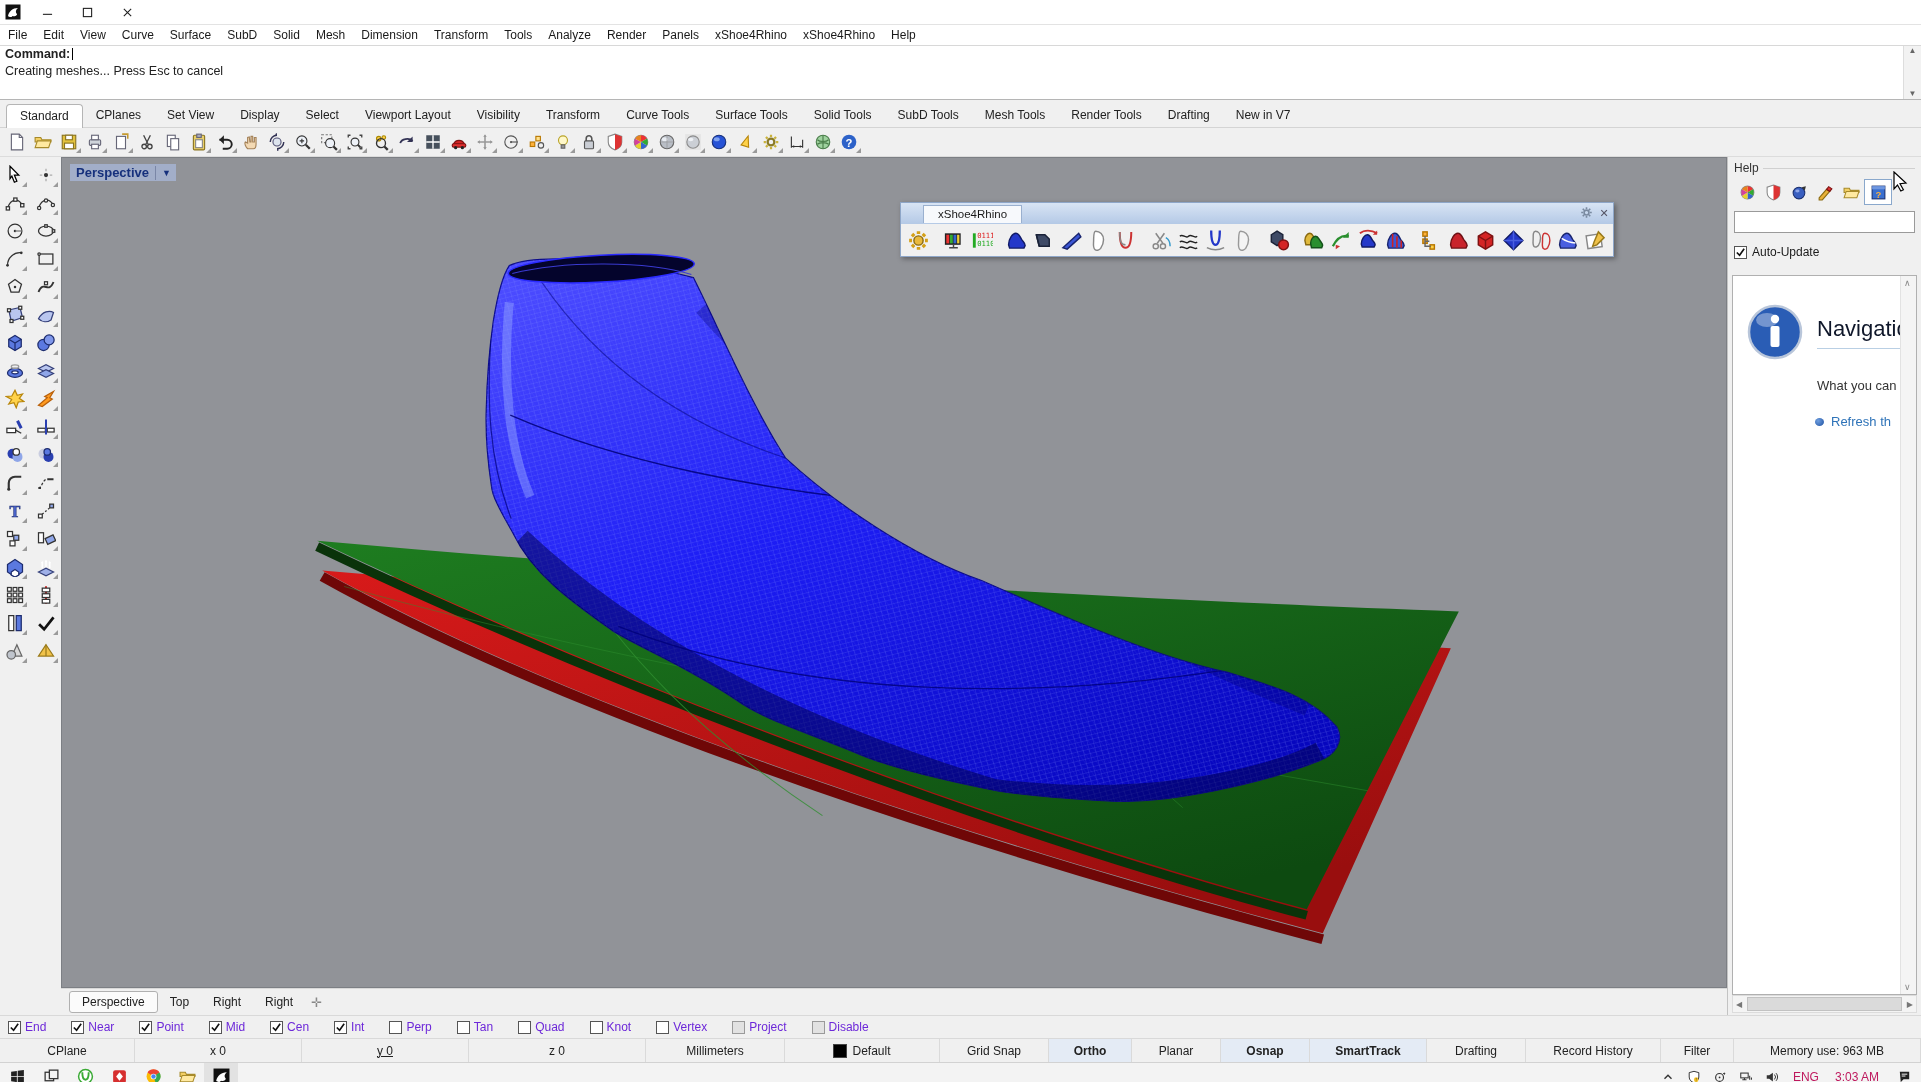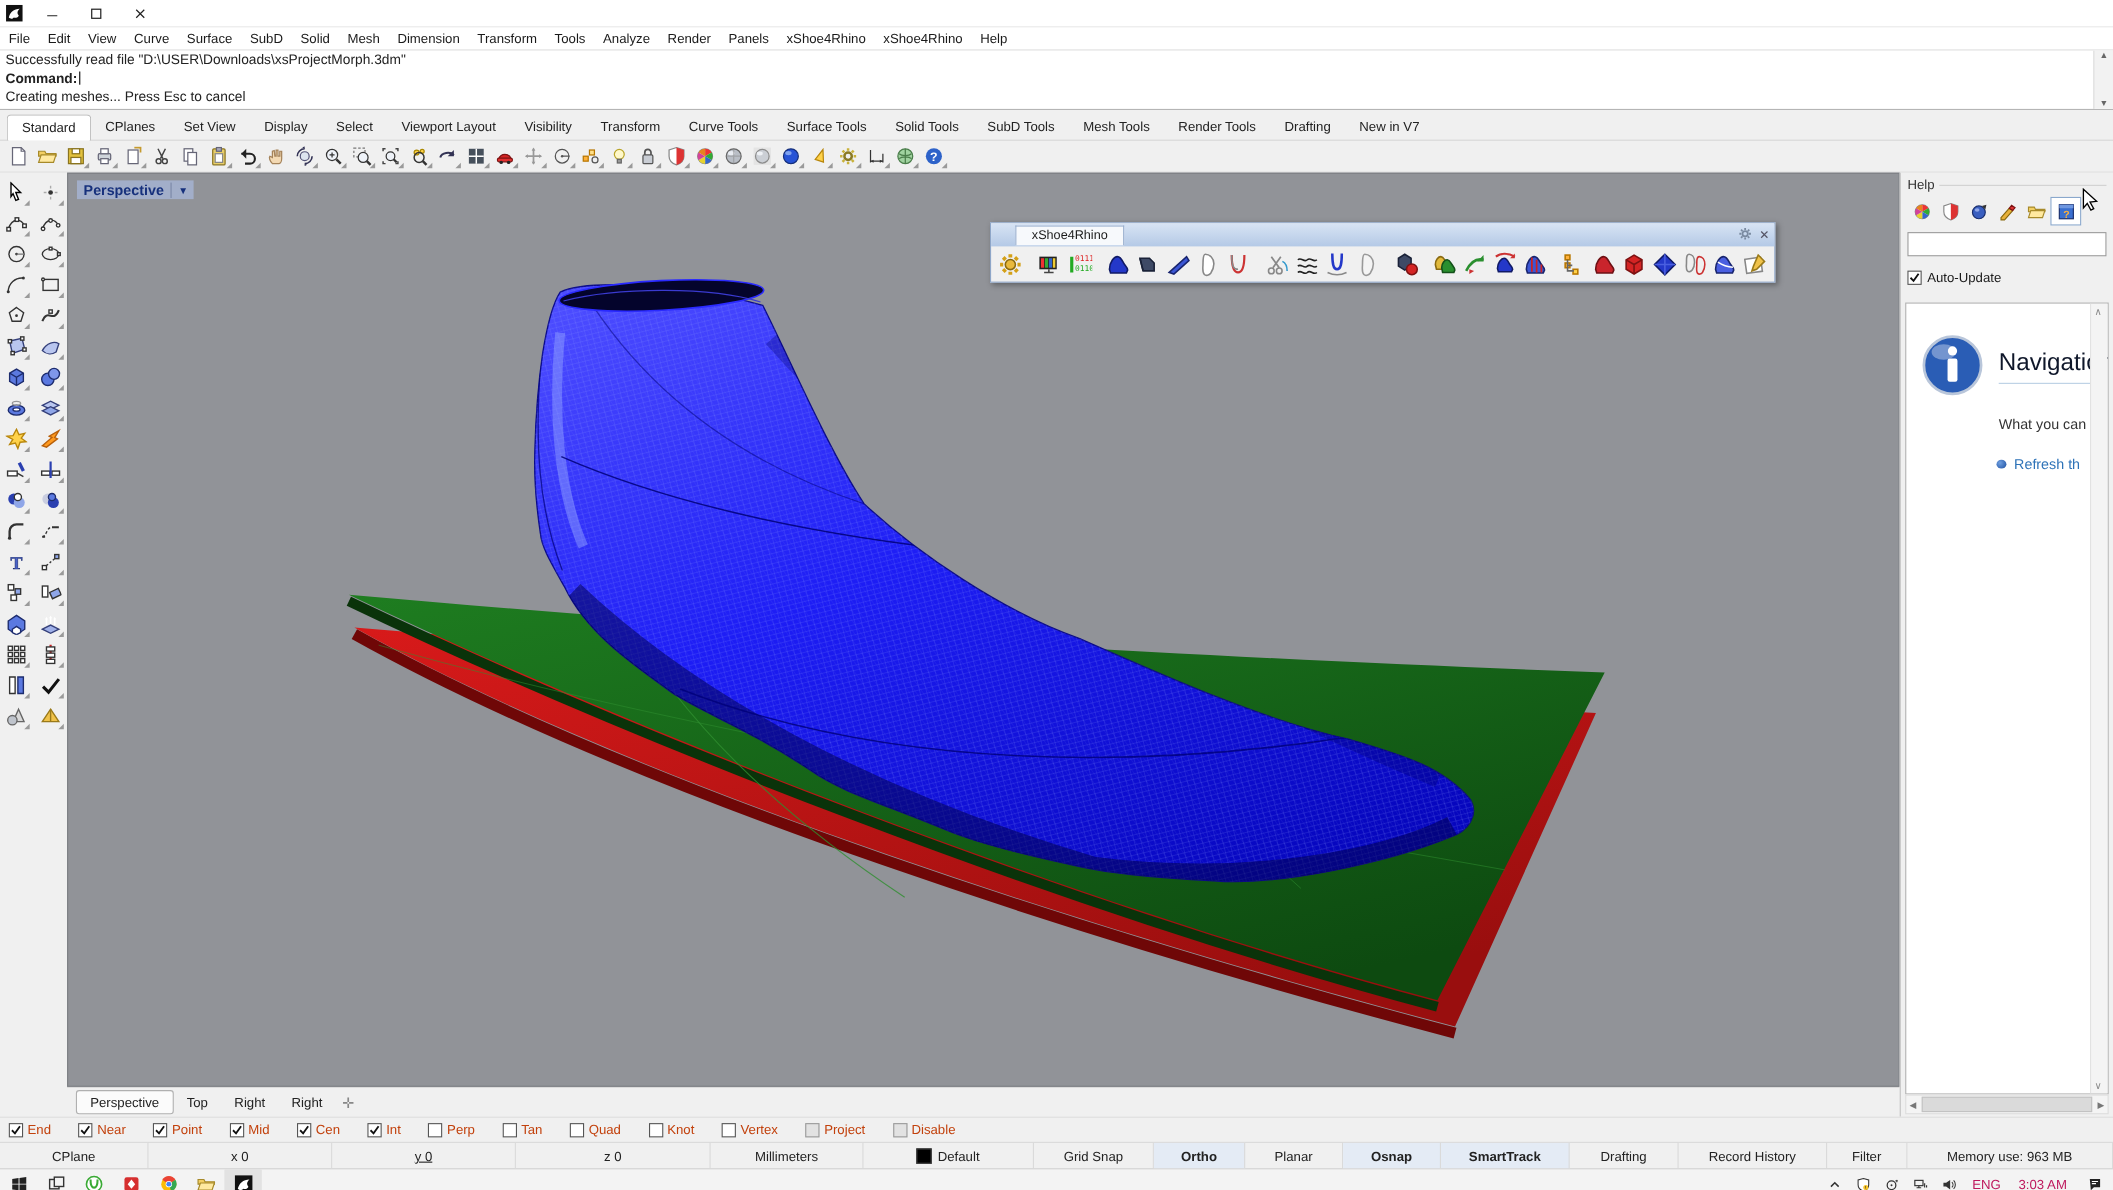--- a/index.html
+++ b/index.html
@@ -81,21 +81,21 @@
   #navbody{position:absolute;left:84px;top:102px;font-size:13px;color:#333;white-space:nowrap;}
   #navlink{position:absolute;left:98px;top:138px;font-size:13px;color:#2e73b8;white-space:nowrap;}
   #navbullet{position:absolute;left:82px;top:142px;width:9px;height:8px;border-radius:50%;background:radial-gradient(circle at 35% 35%,#6f9fe0,#1c4fa0);}
   #helphsb{position:absolute;left:4px;right:4px;bottom:2px;height:16px;background:#f4f4f4;border:1px solid #dcdcdc;display:flex;align-items:center;justify-content:space-between;}
   #helphsb .ar{font-size:8px;color:#777;padding:0 3px;}
   #helphsb .thumb{flex:1;height:12px;margin:0 2px;background:#dadada;border:1px solid #c2c2c2;}
   #panelcursor{position:absolute;right:10px;top:14px;width:20px;height:22px;z-index:5;}
   
   #osnapbar{height:22px;background:#f0f0f0;display:flex;align-items:center;padding-left:8px;border-top:1px solid #d9d9d9;}
   .osnap{display:flex;align-items:center;gap:4px;margin-right:25px;}
-  .osnap .lbl{color:#c2410c;}
+  .osnap .lbl{color:#6d28d9;}
   
   #statusbar{height:23px;background:#f0f0f0;display:flex;align-items:stretch;border-top:1px solid #d9d9d9;font-size:12px;}
   .scell{display:flex;align-items:center;justify-content:center;padding:0 8px;border-right:1px solid #dadada;color:#222;white-space:nowrap;}
   .scell.active{font-weight:bold;background:#e4ebf5;}
   .scell .swatch{width:12px;height:12px;background:#000;margin-right:5px;border:1px solid #444;}
   
   #taskbar{height:27px;background:#f3f3f3;border-top:1px solid #d2d2d2;display:flex;align-items:center;}
   .tbapp{width:34px;height:26px;display:flex;align-items:center;justify-content:center;position:relative;}
   .tbapp svg{width:17px;height:17px;}
   .tbapp.running:after{content:"";position:absolute;left:5px;right:5px;bottom:0;height:2.5px;background:#0d62a9;}
@@ -149,21 +149,20 @@
       <span class="mitem">Tools</span>
       <span class="mitem">Analyze</span>
       <span class="mitem">Render</span>
       <span class="mitem">Panels</span>
       <span class="mitem">xShoe4Rhino</span>
       <span class="mitem">xShoe4Rhino</span>
       <span class="mitem">Help</span>
     </div>
 
   <div id="cmdarea">
-    <div class="cline">Successfully read file "D:\USER\Downloads\xsProjectMorph.3dm"</div>
     <div class="cline"><span class="prompt">Command:</span><span class="caret"></span></div>
     <div class="cline">Creating meshes... Press Esc to cancel</div>
     <div id="cmdscroll">
         <span>▲</span>
         <span>▼</span>
       </div>
   </div>
 
   <div id="tabbar">
       <span class="ttab active">Standard</span>

